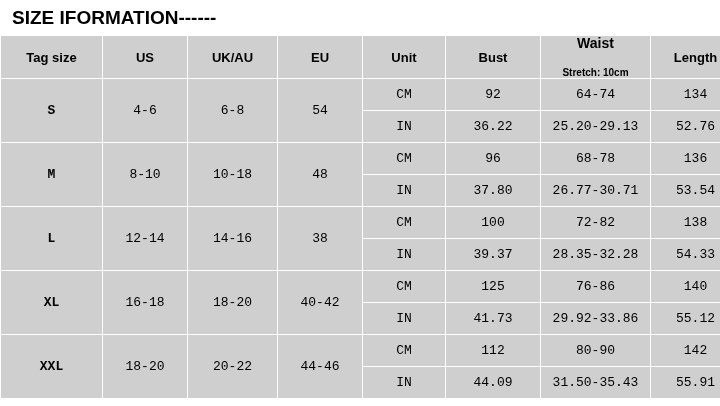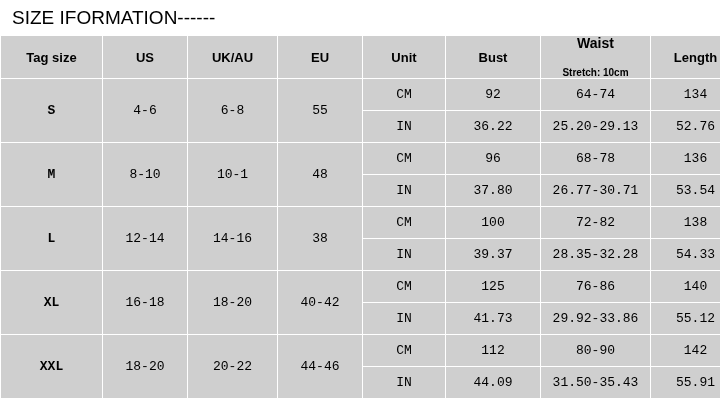--- a/index.html
+++ b/index.html
@@ -15,21 +15,21 @@
     overflow: hidden;
   }
   .page {
     position: relative;
     width: 720px;
     height: 406px;
     box-sizing: border-box;
   }
   .title {
     font-size: 19px;
-    font-weight: normal;
+    font-weight: bold;
     letter-spacing: 0px;
     padding: 7px 0 6px 12px;
     color: #000;
     line-height: 22px;
   }
   table.size-table {
     border-collapse: collapse;
     table-layout: fixed;
     width: 700px;
     margin: 0 auto;
@@ -125,37 +125,37 @@
         </th>
         <th>Length</th>
       </tr>
     </thead>
     <tbody>
 
       <tr>
         <td class="tag" rowspan="2">S</td>
         <td class="num" rowspan="2">4-6</td>
         <td class="num" rowspan="2">6-8</td>
-        <td class="num" rowspan="2">55</td>
+        <td class="num" rowspan="2">54</td>
         <td class="unit">CM</td>
         <td class="num">92</td>
         <td class="num">64-74</td>
         <td class="num">134</td>
       </tr>
       <tr>
         <td class="unit">IN</td>
         <td class="num">36.22</td>
         <td class="num">25.20-29.13</td>
         <td class="num">52.76</td>
       </tr>
 
       <tr>
         <td class="tag" rowspan="2">M</td>
         <td class="num" rowspan="2">8-10</td>
-        <td class="num" rowspan="2">10-1</td>
+        <td class="num" rowspan="2">10-18</td>
         <td class="num" rowspan="2">48</td>
         <td class="unit">CM</td>
         <td class="num">96</td>
         <td class="num">68-78</td>
         <td class="num">136</td>
       </tr>
       <tr>
         <td class="unit">IN</td>
         <td class="num">37.80</td>
         <td class="num">26.77-30.71</td>

